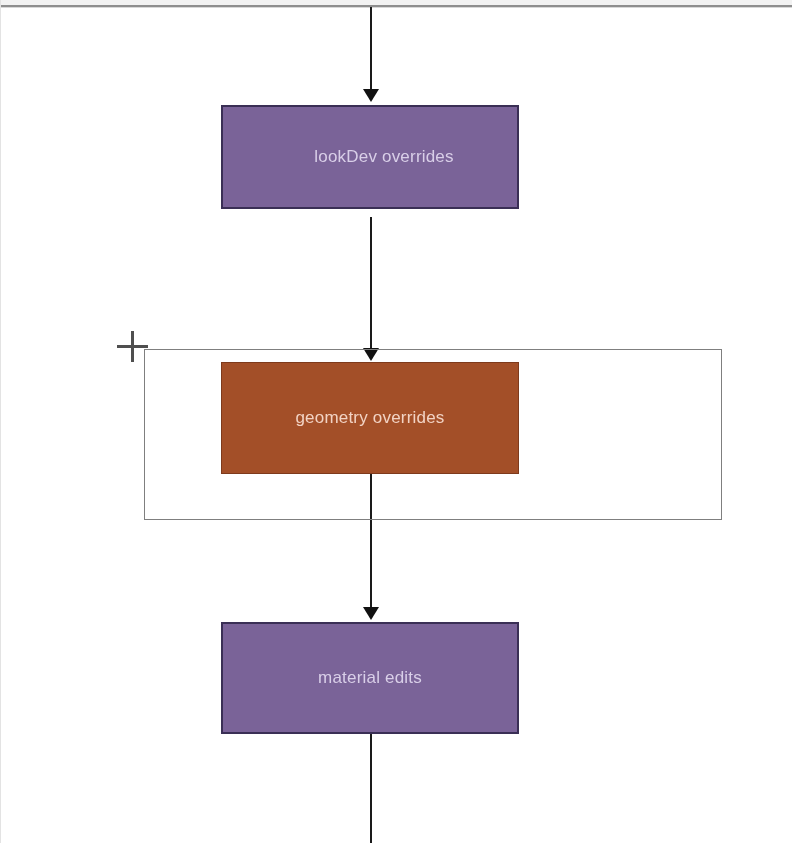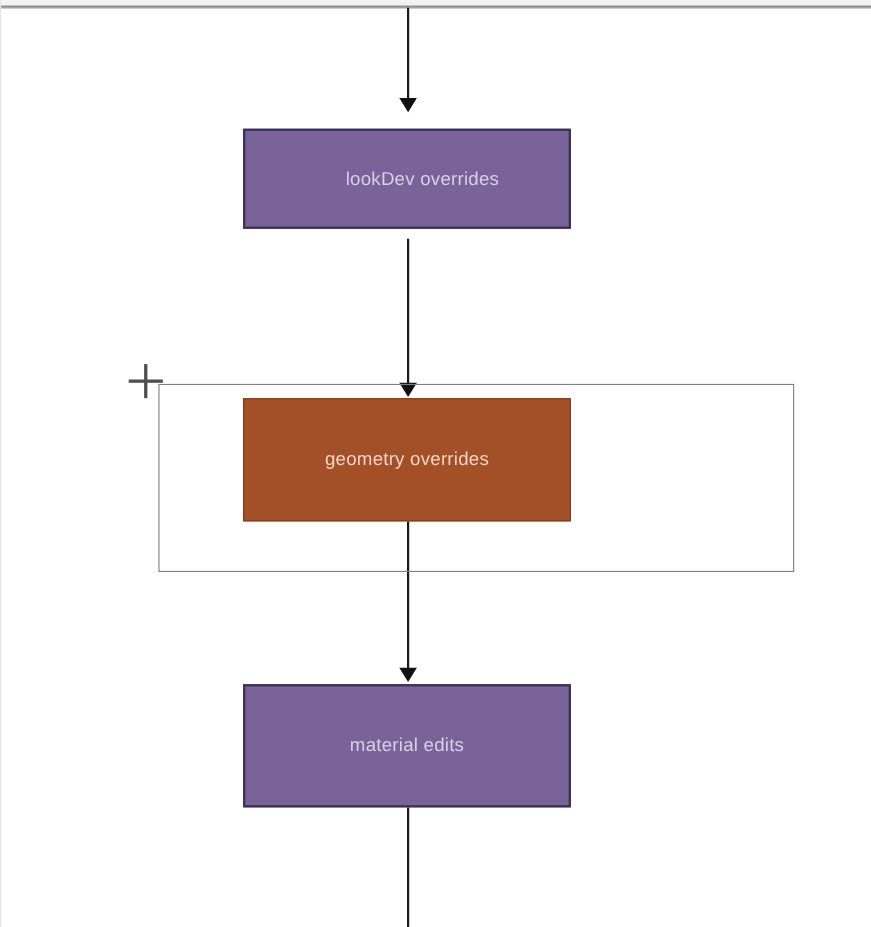--- a/index.html
+++ b/index.html
@@ -68,21 +68,21 @@
   .node-purple {
     background: #7a6398;
     border: 2px solid #3a2f55;
     color: #d9cfe8;
   }
   .node-orange {
     background: #a34f28;
     border: 1px solid #7e3a1c;
     color: #f2d3c4;
   }
-  .node-lookdev  { top: 117px; height: 91px; padding-left: 28px; }
+  .node-lookdev  { top: 105px; height: 104px; padding-left: 28px; }
   .node-geometry { top: 362px; height: 112px; }
   .node-material { top: 622px; height: 112px; }
   
   .selection-rect {
     position: absolute;
     left: 143px; top: 349px;
     width: 578px; height: 171px;
     border: 1px solid #7f7f7f;
     background: transparent;
     box-sizing: border-box;

